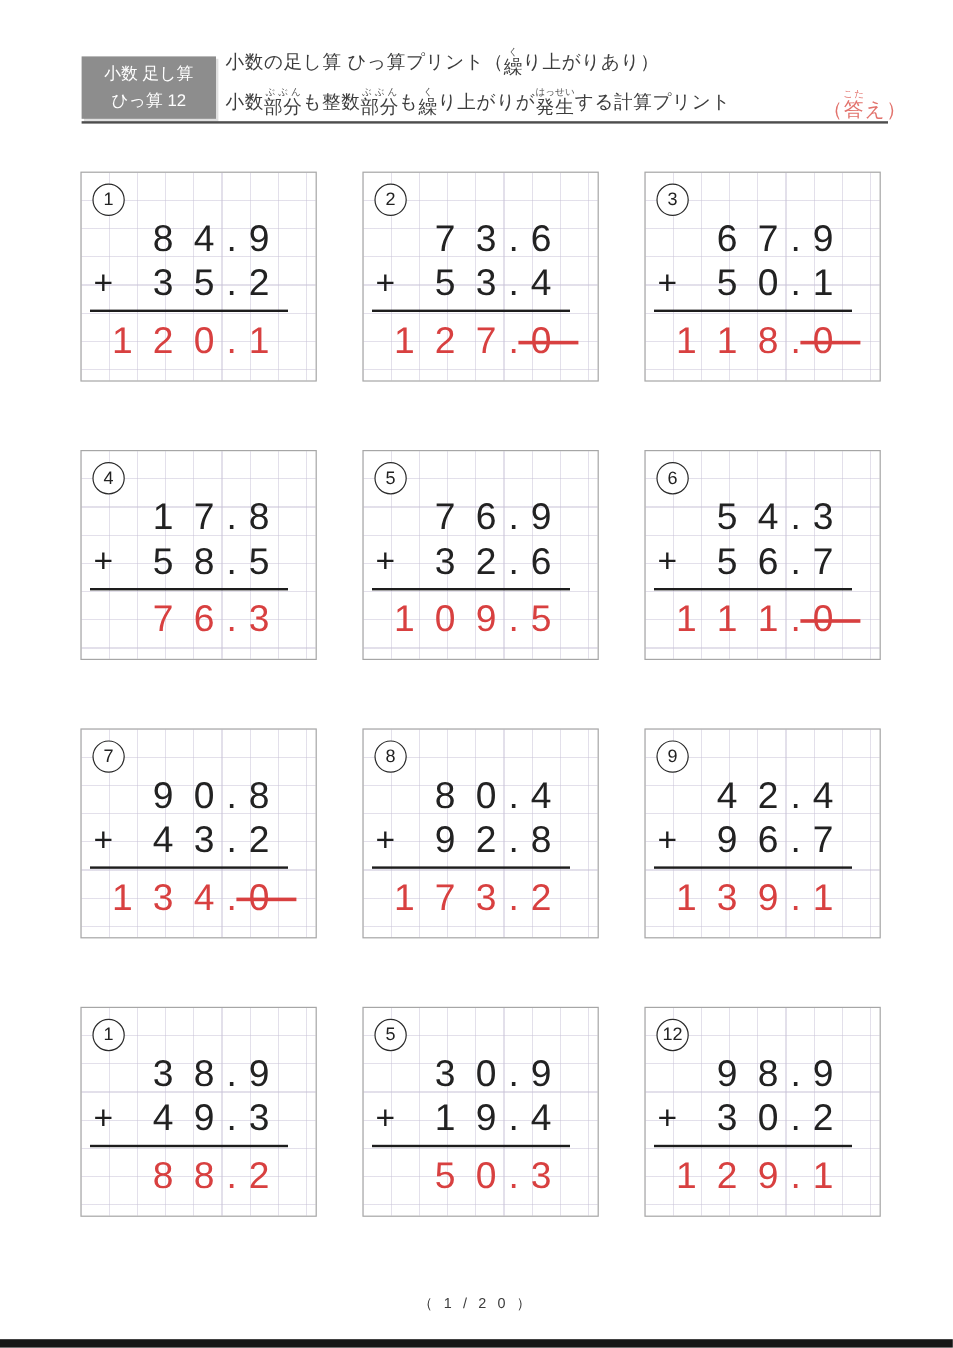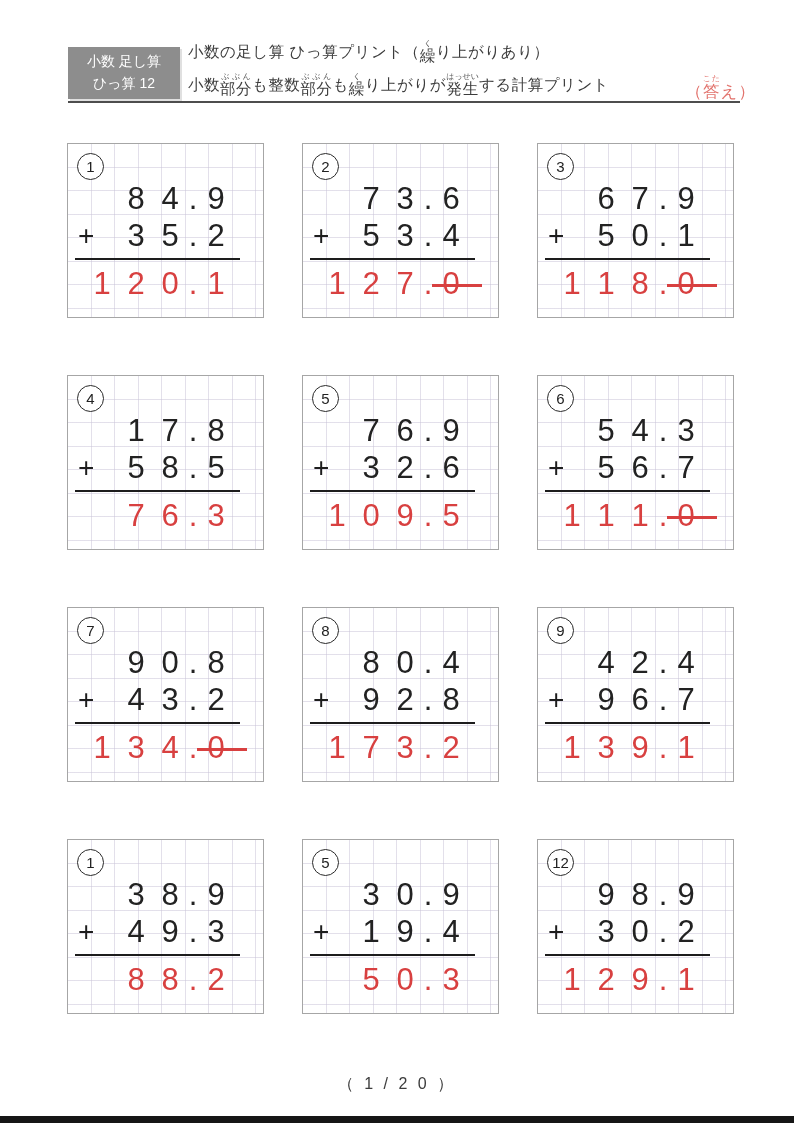--- a/index.html
+++ b/index.html
@@ -53,21 +53,21 @@
   .rule{border-top:2.5px solid #1d1d1d;margin:7px -7px 5px -7px;}
   .row-answer{color:var(--accent-red,#d84040);}
   .struck{position:relative;}
   .struck::after{
     content:"";position:absolute;left:-2px;right:-14px;top:52%;
     border-top:3px solid var(--accent-red,#d84040);
   }
   
   .footer{
     position:absolute;left:0;bottom:28px;width:100%;text-align:center;
-    font-size:16px;color:#3c3c3c;letter-spacing:3px;
+    font-size:12px;color:#3c3c3c;letter-spacing:3px;
   }
   .page-edge{position:absolute;left:0;bottom:0;width:100%;height:7px;background:#161616;}
 </style>
 </head>
 <body>
 
 <div class="header">
   <div class="badge">
     <div>小数 足し算</div>
     <div>ひっ算 12</div>

